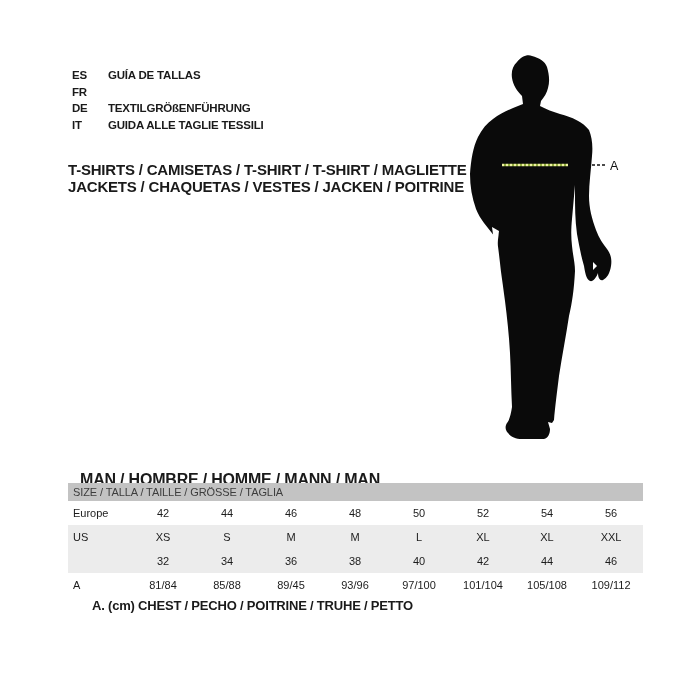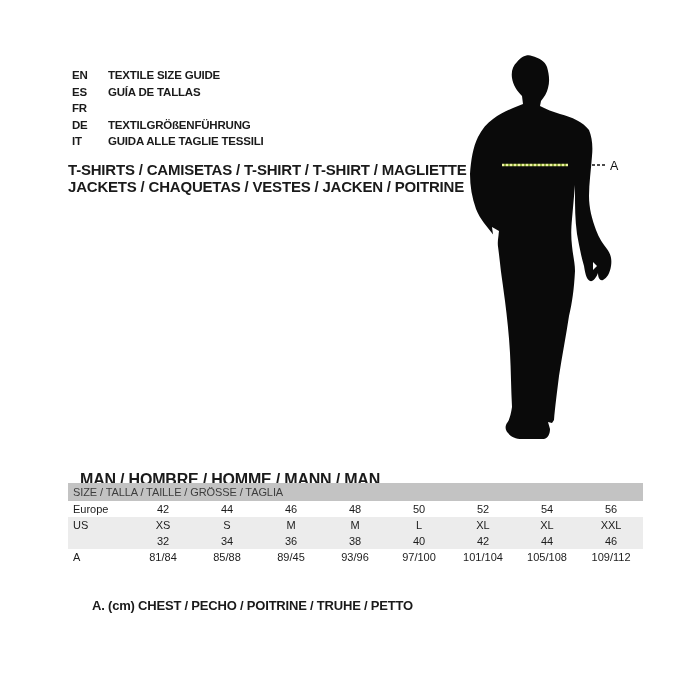--- a/index.html
+++ b/index.html
@@ -19,41 +19,37 @@
   .figure{position:absolute;left:455px;top:50px;width:180px;height:400px;}
   
   .man-title{position:absolute;left:80px;top:471px;font-size:16px;font-weight:bold;
              letter-spacing:-0.2px;white-space:nowrap;}
   
   .table-topline{position:absolute;left:68px;top:486px;width:575px;height:1px;background:#e4e4e4;}
   table.size-table{
     position:absolute;left:68px;top:483px;width:575px;border-collapse:collapse;
     table-layout:fixed;font-size:11px;color:#1c1c1c;
   }
-  table.size-table td{padding:0;vertical-align:middle;text-align:center;height:16px;}
+  table.size-table td{padding:0;vertical-align:middle;text-align:center;height:24px;}
   table.size-table td.rowlabel{text-align:left;padding-left:5px;}
   tr.thead td{
     background:var(--header-bg,#c3c3c3);height:18px;text-align:left;padding-left:5px;
     color:#3d3d3d;font-size:11px;letter-spacing:-0.1px;
   }
   tr.band td{background:var(--band-bg,#ececec);}
   
   .footnote{position:absolute;left:68px;top:598px;font-size:13px;font-weight:bold;
             letter-spacing:-0.2px;white-space:nowrap;margin-left:24px;}
 </style>
 </head>
 <body>
 
 <div class="page">
 
   <div class="langs">
-    <div class="lang-row">
-      <span class="lang-code">EN</span>
-      <span class="lang-text">TEXTILE SIZE GUIDE</span>
-    </div>
     <div class="lang-row">
       <span class="lang-code">ES</span>
       <span class="lang-text">GUÍA DE TALLAS</span>
     </div>
     <div class="lang-row">
       <span class="lang-code">FR</span>
     </div>
     <div class="lang-row">
       <span class="lang-code">DE</span>
       <span class="lang-text">TEXTILGRÖßENFÜHRUNG</span>

